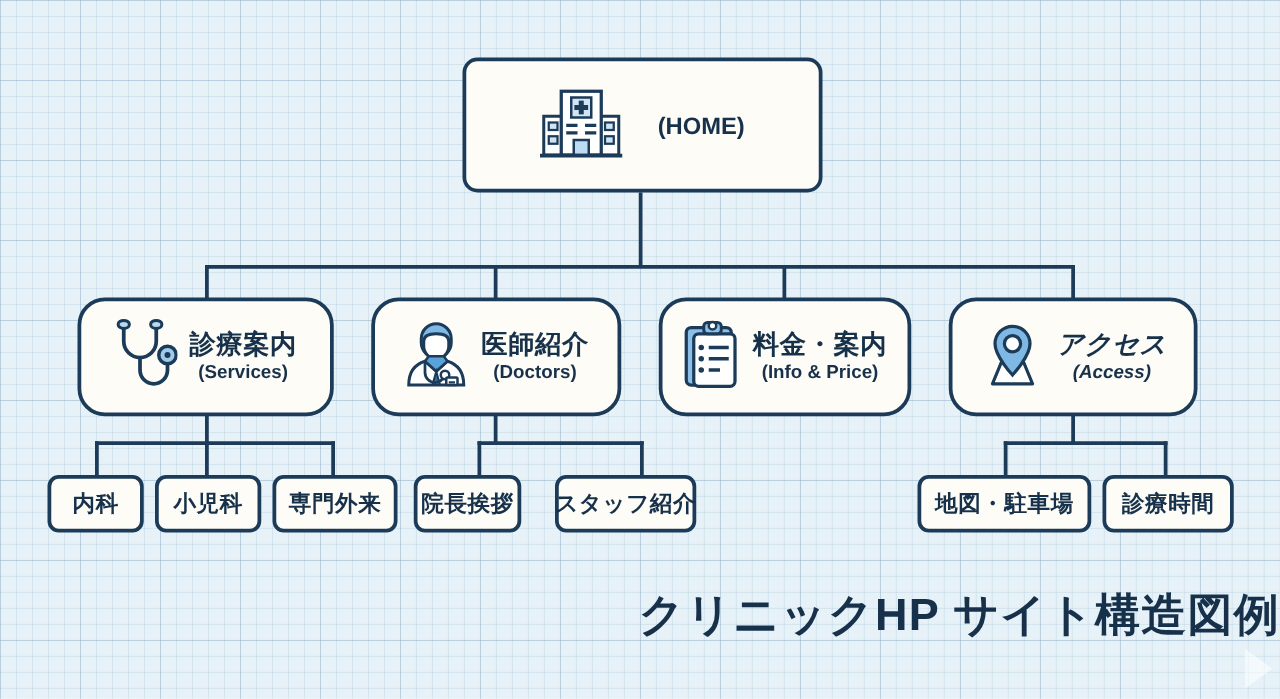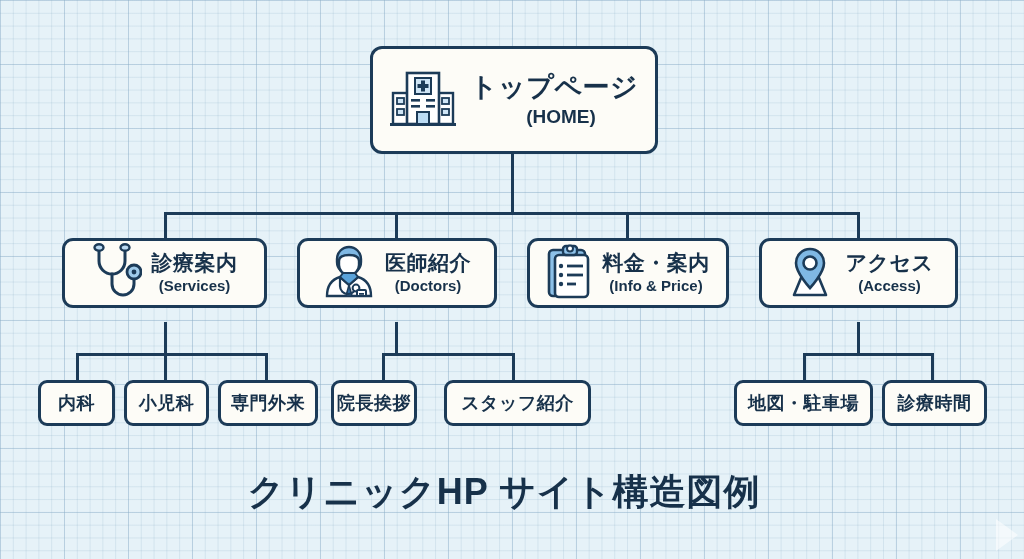--- a/index.html
+++ b/index.html
@@ -68,22 +68,22 @@
     left: 370px;
     top: 46px;
     width: 288px;
     height: 108px;
     border-radius: 12px;
     gap: 14px;
     padding: 0 10px;
   }
   .node.lvl2 {
     top: 238px;
-    height: 70px;
-    border-radius: 11px;
+    height: 95px;
+    border-radius: 22px;
     gap: 10px;
     padding: 0 8px;
   }
   .node.lvl3 {
     top: 380px;
     height: 46px;
     border-radius: 9px;
     border-width: 3px;
     justify-content: center;
   }
@@ -111,23 +111,23 @@
 
   .icon {
     flex: 0 0 auto;
     display: block;
   }
 
   
   .caption {
     position: absolute;
     left: 0;
-    right: 16px;
+    right: 0;
     top: 468px;
-    text-align: center;
+    text-align: right;
     font-size: 36px;
     font-weight: 700;
     color: #17314a;
     letter-spacing: 1px;
   }
 </style>
 </head>
 <body>
 
 <div id="canvas">
@@ -172,21 +172,20 @@
         <rect x="36" y="38" width="9" height="2.6" fill="#1c3b58"></rect>
         <rect x="27" y="45" width="12" height="12" fill="#bcdcf4" stroke="#1c3b58" stroke-width="2"></rect>
         <rect x="7" y="31" width="7" height="6" fill="#cfe5f6" stroke="#1c3b58" stroke-width="1.8"></rect>
         <rect x="7" y="42" width="7" height="6" fill="#cfe5f6" stroke="#1c3b58" stroke-width="1.8"></rect>
         <rect x="52" y="31" width="7" height="6" fill="#cfe5f6" stroke="#1c3b58" stroke-width="1.8"></rect>
         <rect x="52" y="42" width="7" height="6" fill="#cfe5f6" stroke="#1c3b58" stroke-width="1.8"></rect>
         <rect x="0" y="56" width="66" height="3" fill="#1c3b58"></rect>
       </svg>
     </span>
     <span class="labels">
-      <span class="jp-title">トップページ</span>
       <span class="en-title">(HOME)</span>
     </span>
   </div>
 
   <div class="node lvl2" style="left:62px; width:205px;">
     <span class="icon">
       <svg width="50" height="56" viewBox="0 0 50 56" aria-hidden="true">
         <path d="M7 5 v13 a13 13 0 0 0 26 0 V5" fill="none" stroke="#1c3b58" stroke-width="3" stroke-linecap="round"></path>
         <ellipse cx="7" cy="4.5" rx="4.5" ry="3.2" fill="#b9d9f2" stroke="#1c3b58" stroke-width="2.4"></ellipse>
         <ellipse cx="33" cy="4.5" rx="4.5" ry="3.2" fill="#b9d9f2" stroke="#1c3b58" stroke-width="2.4"></ellipse>
@@ -235,21 +234,21 @@
         <rect x="21" y="30.6" width="16" height="2.8" fill="#1c3b58"></rect>
         <rect x="21" y="39.6" width="9" height="2.8" fill="#1c3b58"></rect>
       </svg>
     </span>
     <span class="labels">
       <span class="jp-title">料金・案内</span>
       <span class="en-title">(Info &amp; Price)</span>
     </span>
   </div>
 
-  <div class="node lvl2" style="left:759px; width:199px;">
+  <div class="node lvl2" style="left:759px; width:199px;font-style:italic;">
     <span class="icon">
       <svg width="52" height="56" viewBox="0 0 52 56" aria-hidden="true">
         <path d="M10 52 l7 -17 h18 l7 17 z" fill="#ffffff" stroke="#1c3b58" stroke-width="2.6" stroke-linejoin="round"></path>
         <path d="M26 6 a14 14 0 0 1 14 14 c0 10 -14 25 -14 25 s-14 -15 -14 -25 a14 14 0 0 1 14 -14 z" fill="#7fb8e4" stroke="#1c3b58" stroke-width="2.6"></path>
         <circle cx="26" cy="20" r="6.5" fill="#ffffff" stroke="#1c3b58" stroke-width="2.6"></circle>
       </svg>
     </span>
     <span class="labels">
       <span class="jp-title">アクセス</span>
       <span class="en-title">(Access)</span>
@@ -261,21 +260,21 @@
   </div>
   <div class="node lvl3" style="left:124px; width:85px;">
     <span class="jp-title">小児科</span>
   </div>
   <div class="node lvl3" style="left:218px; width:100px;">
     <span class="jp-title">専門外来</span>
   </div>
   <div class="node lvl3" style="left:331px; width:86px;">
     <span class="jp-title">院長挨拶</span>
   </div>
-  <div class="node lvl3" style="left:444px; width:147px;">
+  <div class="node lvl3" style="left:444px; width:113px;">
     <span class="jp-title">スタッフ紹介</span>
   </div>
   <div class="node lvl3" style="left:882px; width:105px;">
     <span class="jp-title">診療時間</span>
   </div>
   <div class="node lvl3" style="left:734px; width:139px;">
     <span class="jp-title">地図・駐車場</span>
   </div>
 
   <div class="caption">クリニックHP サイト構造図例</div>

